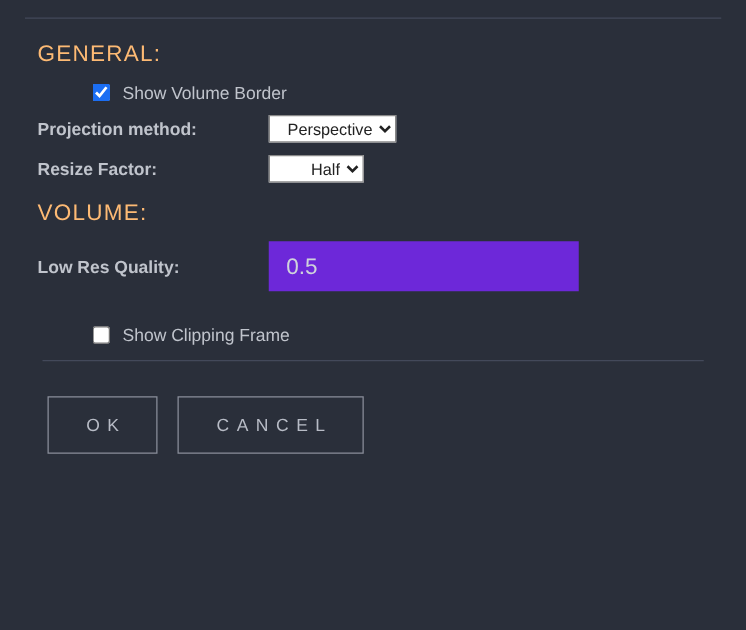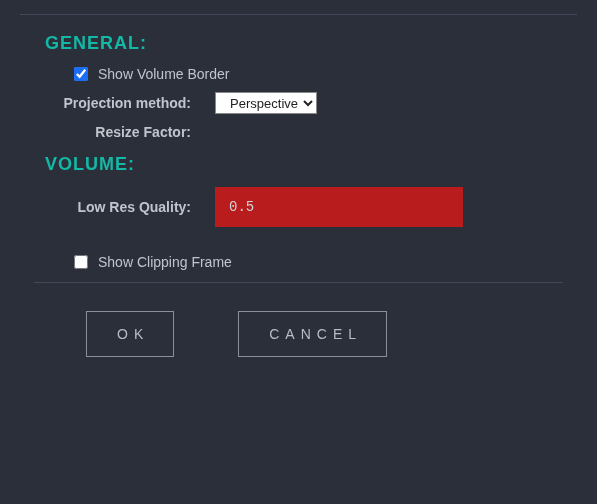--- a/index.html
+++ b/index.html
@@ -24,24 +24,24 @@
   .hr {
     border: none;
     border-top: 1px solid #43495a;
     margin: 0 8px 18px 8px;
   }
   .content {
     padding: 0 18px;
   }
   .section-head {
     font-size: 18px;
-    color: #14b8a6;
+    color: #fdba74;
     letter-spacing: 1px;
-    margin: 14px 0 12px 15px;
-    font-weight: 700;
+    margin: 14px 0 12px 0;
+    font-weight: 400;
   }
   .chk-row {
     display: flex;
     align-items: center;
     gap: 10px;
     margin: 8px 0;
     padding-left: 44px;
   }
   .chk {
     width: 14px;
@@ -53,43 +53,42 @@
     color: #c0c4cc;
     font-weight: 400;
   }
   .field-row {
     display: flex;
     align-items: center;
     margin: 10px 0;
   }
   .field-label {
     width: 185px;
-    text-align: right;
     font-size: 14px;
     color: #c0c4cc;
     font-weight: 600;
-    padding-right: 24px;
+    padding-right: 36px;
   }
   .select {
     background: #ffffff;
     color: #222;
     border: 1px solid #888;
     font-size: 13px;
     padding: 1px 2px;
     height: 22px;
     text-align: right;
   }
   .select.proj { width: 102px; }
   .select.resize { width: 76px; }
   .text-input {
-    background: #b91c1c;
+    background: #6d28d9;
     color: #cfd3db;
     border: none;
-    font-family: Liberation Mono, monospace;
-    font-size: 14px;
+    font-family: Liberation Sans, sans-serif;
+    font-size: 18px;
     padding: 12px 14px;
     width: 248px;
     height: 40px;
   }
   .hr2 {
     border: none;
     border-top: 1px solid #43495a;
     margin: 12px 4px 28px 4px;
   }
   .buttons {
@@ -99,21 +98,20 @@
   }
   .btn {
     background: transparent;
     border: 1px solid #8a8f9b;
     color: #b8bcc6;
     font-size: 14px;
     letter-spacing: 6px;
     padding: 14px 24px 14px 30px;
     cursor: pointer;
     font-weight: 400;
-    margin-left: 48px;
   }
 </style>
 </head>
 <body>
 
 <div class="panel">
   <hr class="hr">
 
   <div class="content">
 
@@ -125,20 +123,21 @@
     </div>
 
 
     <div class="field-row">
       <div class="field-label">Projection method:</div>
       <select class="select proj"><option>Perspective</option><option>Orthographic</option></select>
     </div>
 
     <div class="field-row">
       <div class="field-label">Resize Factor:</div>
+      <select class="select resize"><option>Full</option><option selected="">Half</option><option>Quarter</option></select>
     </div>
 
     <div class="section-head">VOLUME:</div>
 
     <div class="field-row">
       <div class="field-label">Low Res Quality:</div>
       <input type="text" class="text-input" value="0.5" style="">
     </div>
 
     <div class="chk-row" style="margin-top:27px;">

